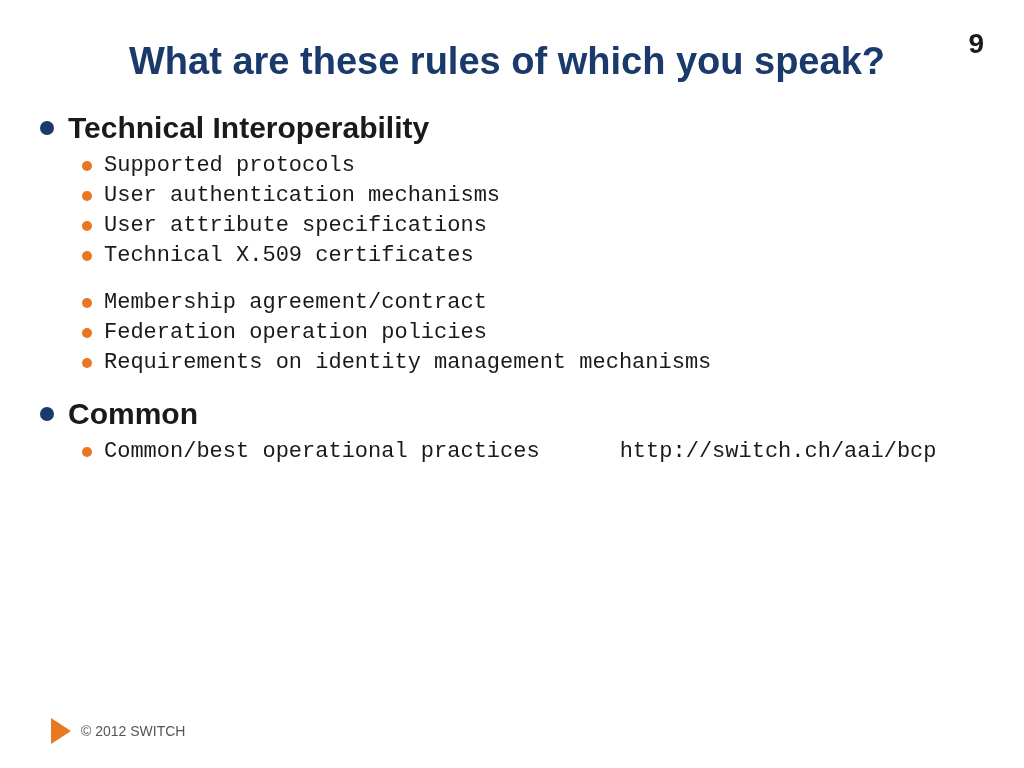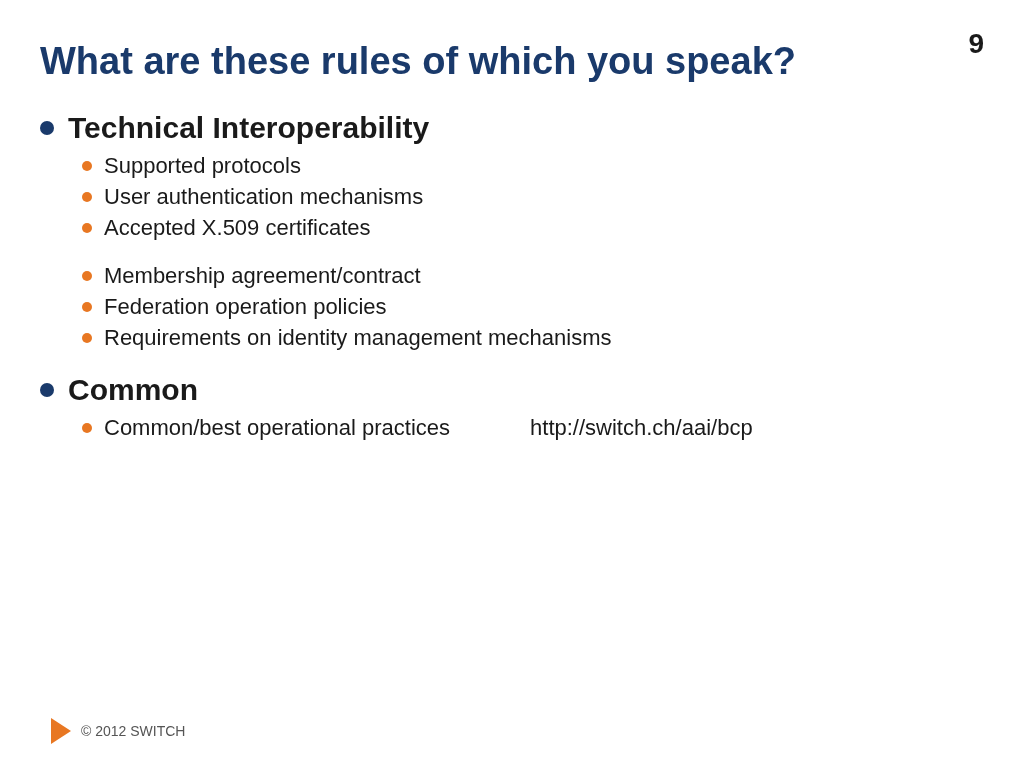--- a/index.html
+++ b/index.html
@@ -32,20 +32,21 @@
       font-weight: bold;
       color: #1a1a1a;
     }
 
     .slide-title {
       font-size: 38px;
       font-weight: bold;
       color: #1a3a6b;
       margin-bottom: 28px;
       margin-top: 10px;
+      text-align: center;
     }
 
     .section {
       margin-bottom: 22px;
     }
 
     .section-header {
       display: flex;
       align-items: center;
       margin-bottom: 8px;
@@ -67,20 +68,21 @@
     }
 
     .sub-items {
       padding-left: 42px;
     }
 
     .sub-item {
       display: flex;
       align-items: center;
       margin-bottom: 5px;
+      font-family: Liberation Mono, monospace;
     }
 
     .bullet-sub {
       width: 10px;
       height: 10px;
       border-radius: 50%;
       background: #e87722;
       margin-right: 12px;
       flex-shrink: 0;
     }
@@ -136,21 +138,25 @@
       <div class="sub-item">
         <div class="bullet-sub"></div>
         <span class="sub-item-text">Supported protocols</span>
       </div>
       <div class="sub-item">
         <div class="bullet-sub"></div>
         <span class="sub-item-text">User authentication mechanisms</span>
       </div>
       <div class="sub-item">
         <div class="bullet-sub"></div>
-        <span class="sub-item-text">Accepted X.509 certificates</span>
+        <span class="sub-item-text">User attribute specifications</span>
+      </div>
+      <div class="sub-item">
+        <div class="bullet-sub"></div>
+        <span class="sub-item-text">Technical X.509 certificates</span>
       </div>
     </div>
   </div>
 
   <div class="section">
     <div class="sub-items">
       <div class="sub-item">
         <div class="bullet-sub"></div>
         <span class="sub-item-text">Membership agreement/contract</span>
       </div>

